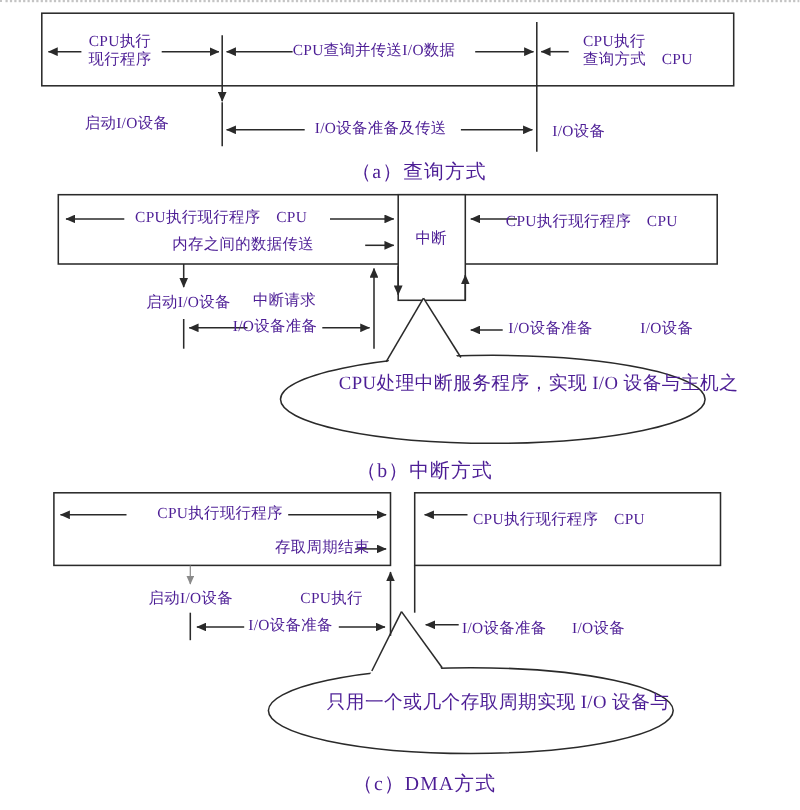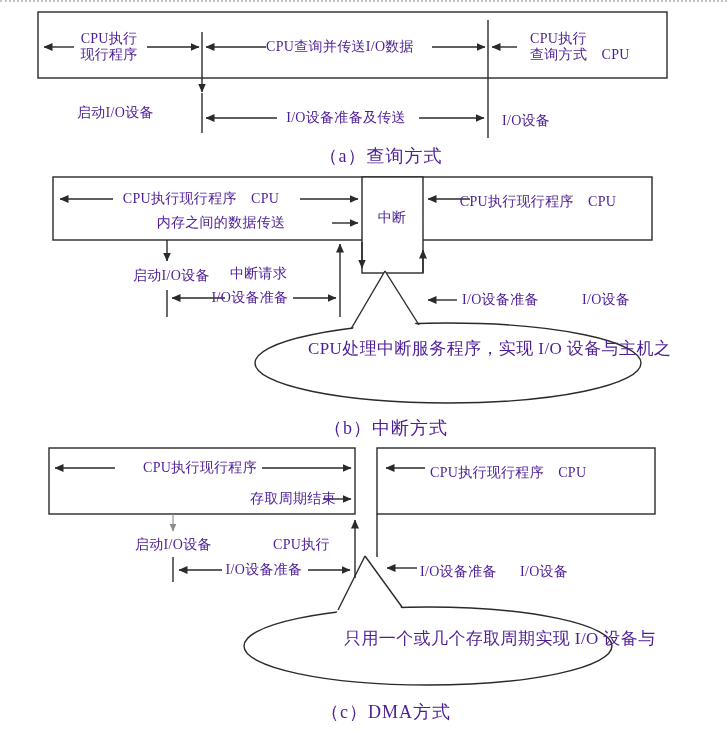--- a/index.html
+++ b/index.html
@@ -12,21 +12,21 @@
     border-top:2px dotted #c4c4c4; }
   svg.diagram { position:absolute; left:0; top:0; }
   .lbl {
     position:absolute; font-size:14px; line-height:1.14; white-space:nowrap;
     transform:translate(-50%,-50%); text-align:center; letter-spacing:0.3px;
   }
   .lbl.la { transform:translate(0,-50%); text-align:left; }
   .ln { display:block; }
   .balloon-text { position:absolute; font-size:17px; line-height:16px;
     white-space:nowrap; letter-spacing:0.4px; }
-  .balloon-text.c { line-height:17px;margin-left:47px; }
+  .balloon-text.c { line-height:17px; }
   .caption { font-size:18px; letter-spacing:1px; }
 </style>
 </head>
 <body>
 
 <div class="canvas">
   <div class="top-dots"></div>
 
   <svg class="diagram" width="727" height="736" viewBox="0 0 727 736">
     <defs>

